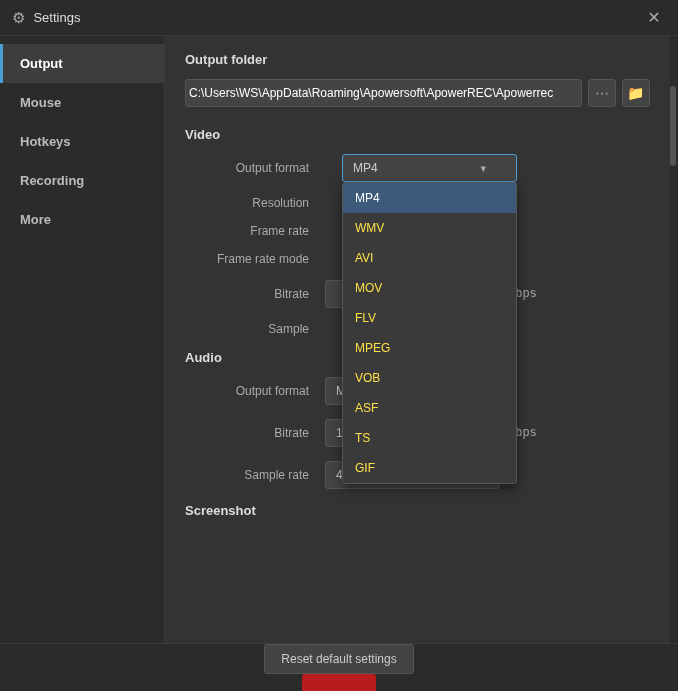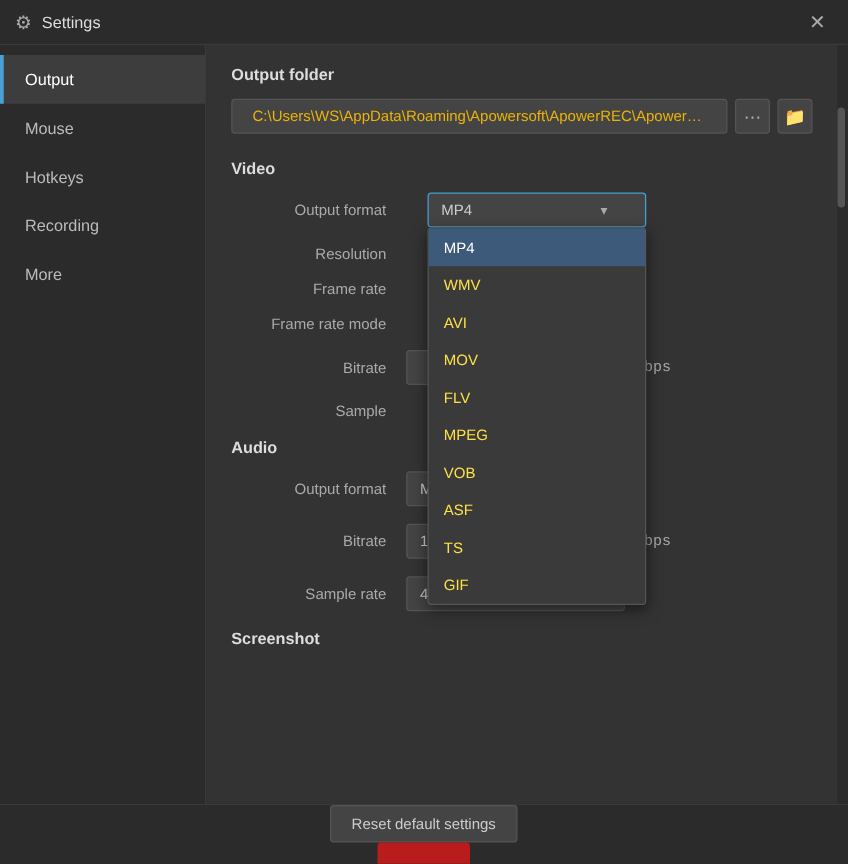--- a/index.html
+++ b/index.html
@@ -56,20 +56,21 @@
       background: #2b2b2b;
       padding: 8px 0;
       flex-shrink: 0;
       border-right: 1px solid #3a3a3a;
     }
     .sidebar-item {
       padding: 12px 20px;
       cursor: pointer;
       color: #bbb;
       font-size: 13px;
+      font-weight: bold;
     }
     .sidebar-item.active {
       background: #3d3d3d;
       color: #fff;
       border-left: 3px solid #4a9fd4;
     }
     .sidebar-item.active { padding-left: 17px; }
 
     
     .content {
@@ -97,22 +98,22 @@
     .output-folder-row {
       display: flex;
       align-items: center;
       gap: 6px;
       margin-bottom: 20px;
     }
     .path-input {
       flex: 1;
       background: #444;
       border: 1px solid #555;
-      color: #eab308;
-      padding: 6px 16px;
+      color: #ffffff;
+      padding: 6px 3px;
       font-size: 12px;
       border-radius: 3px;
       overflow: hidden;
       text-overflow: ellipsis;
       white-space: nowrap;
     }
     .icon-btn {
       width: 28px;
       height: 28px;
       background: #444;

